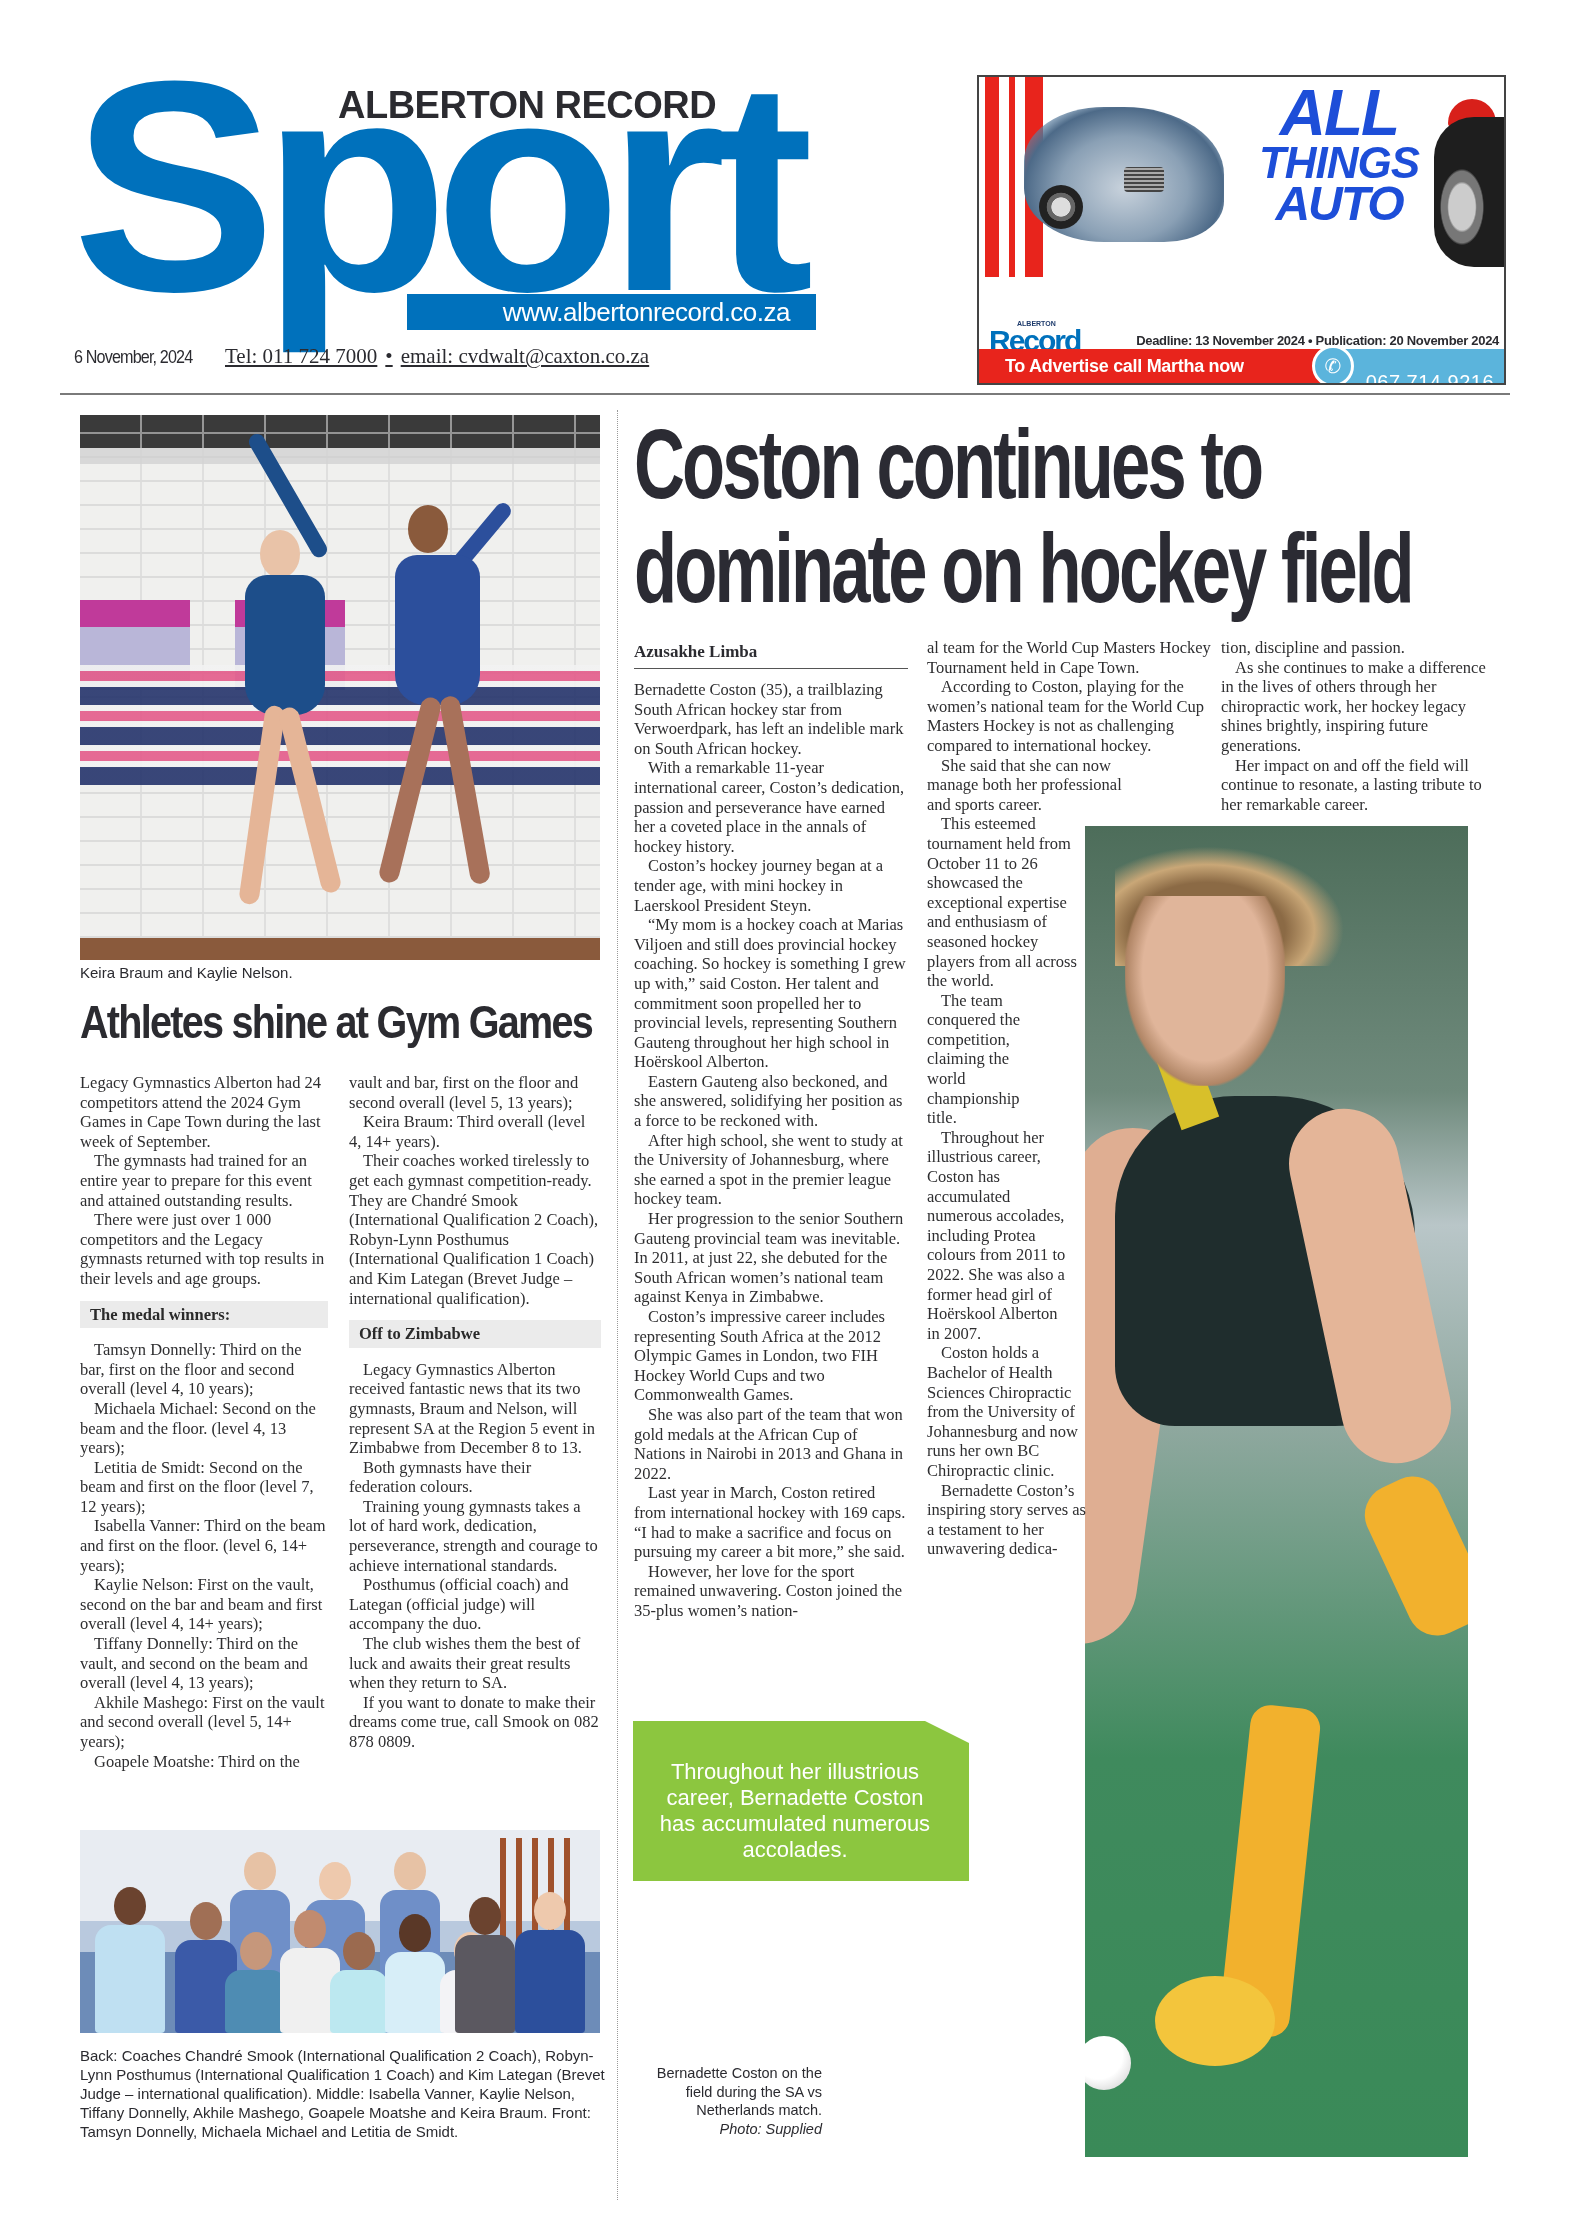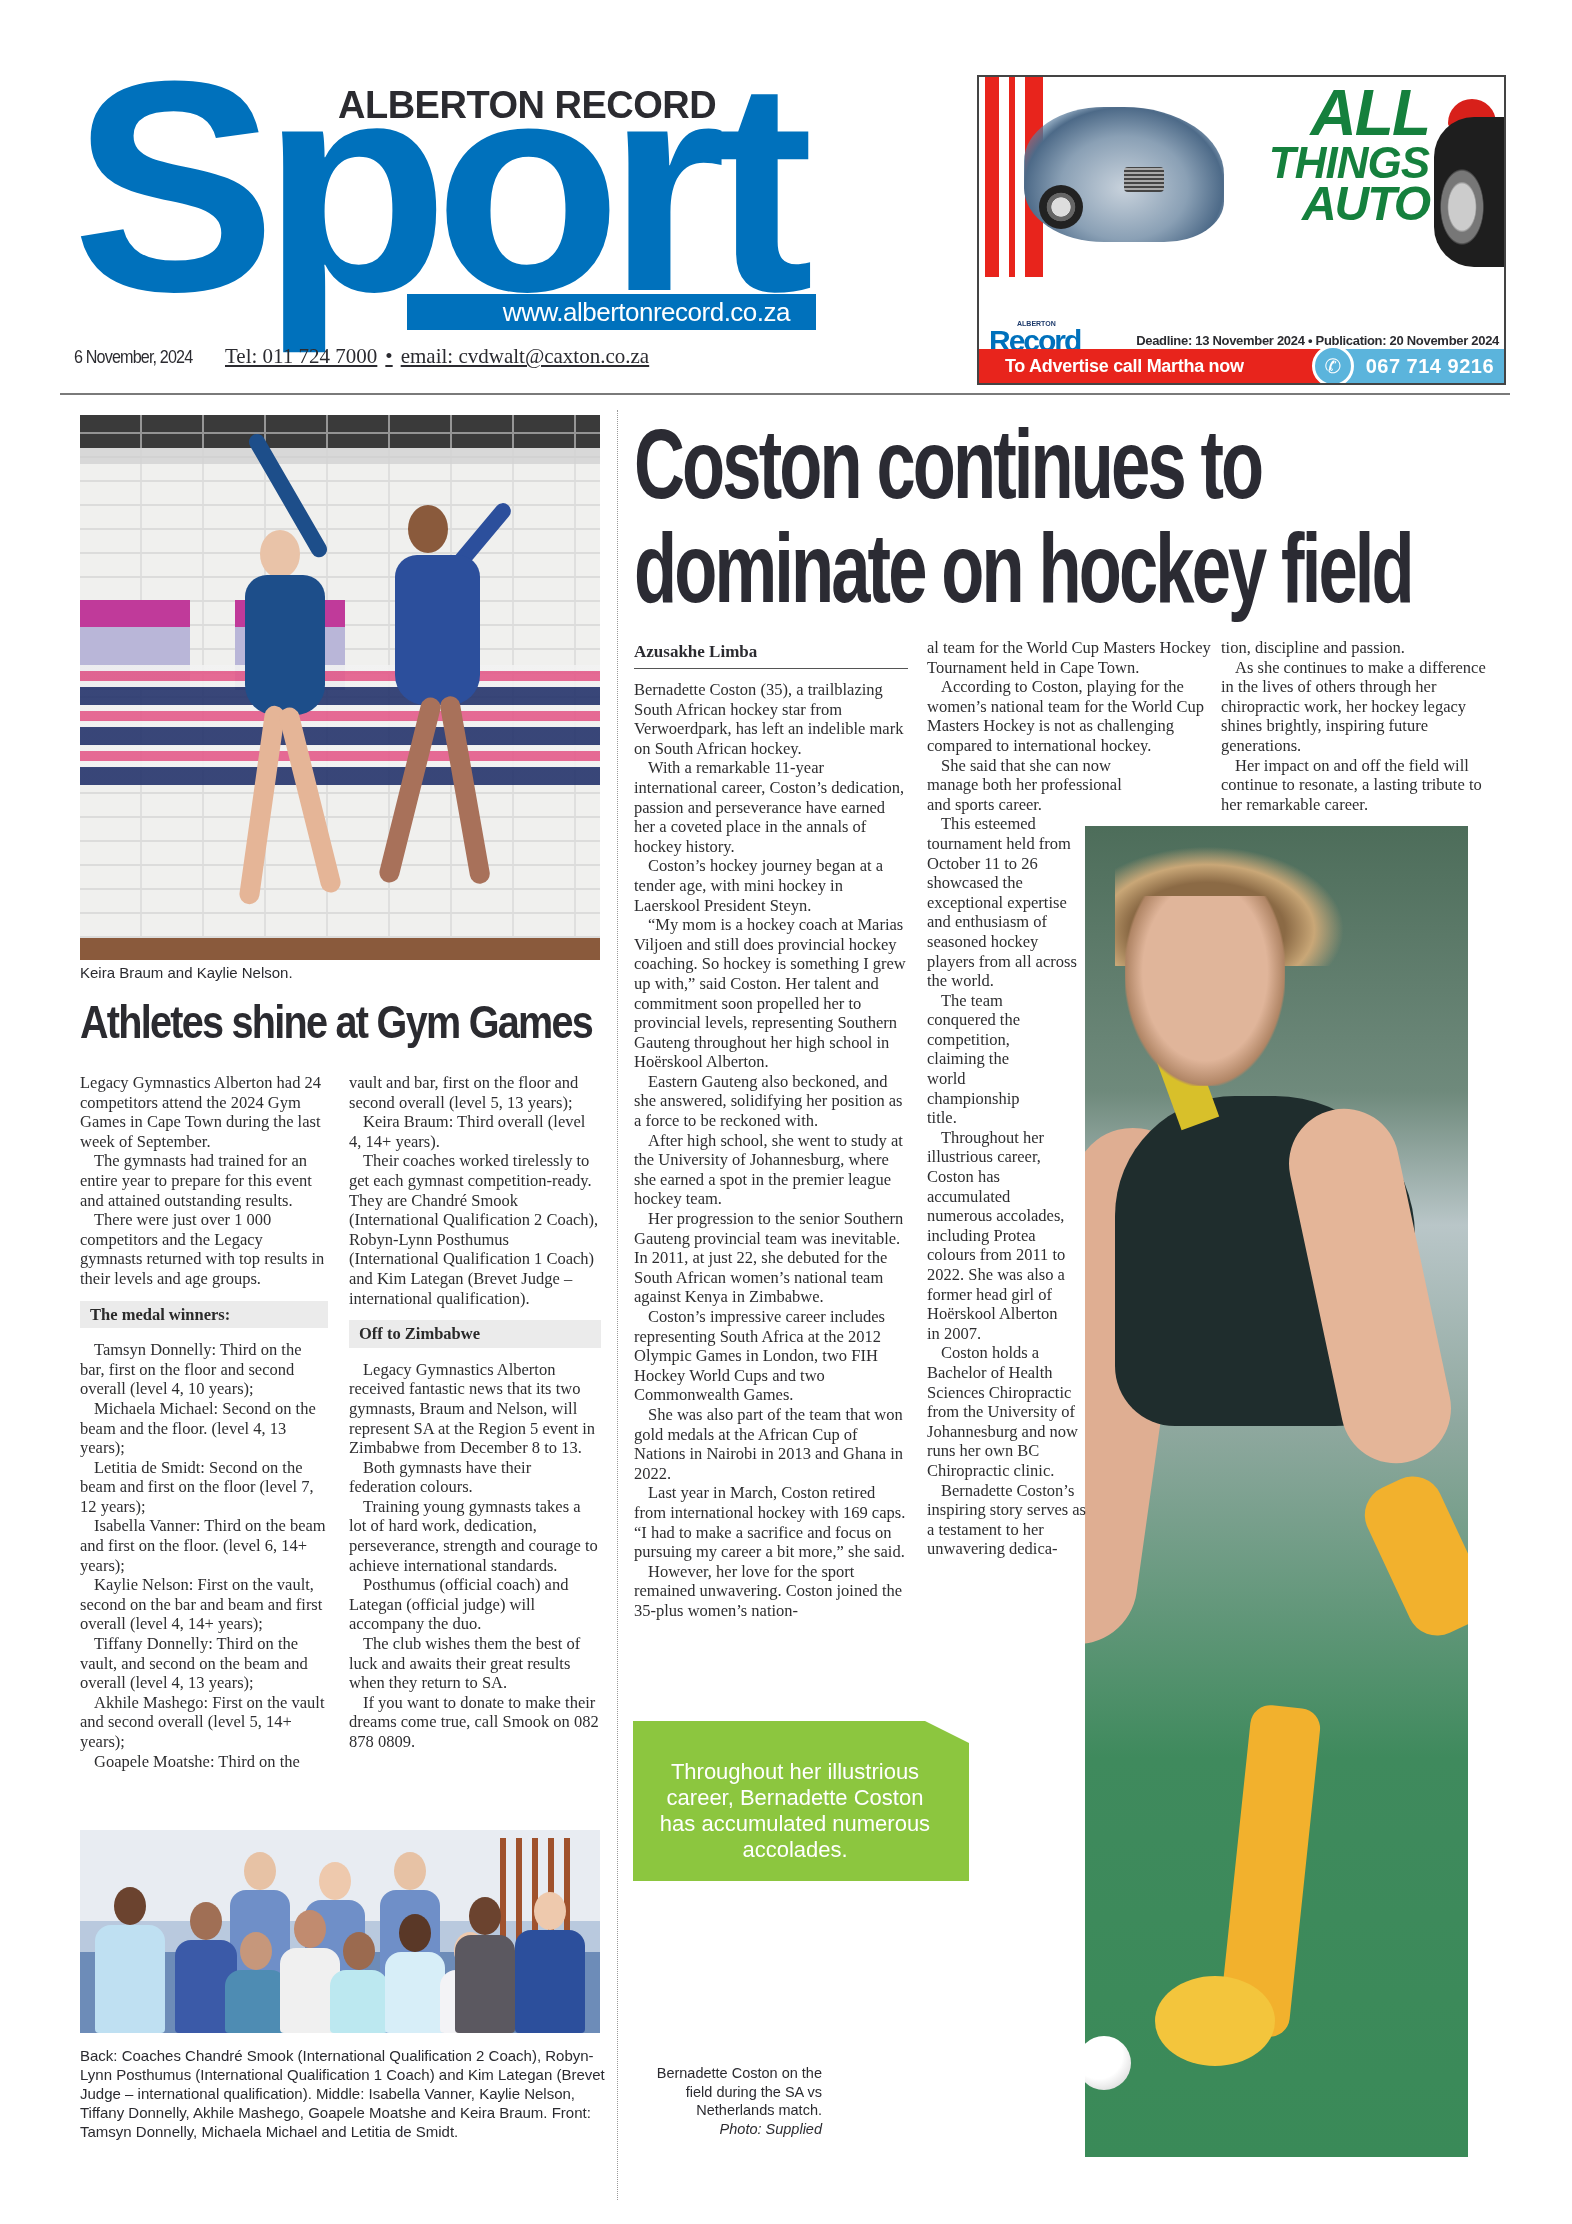--- a/index.html
+++ b/index.html
@@ -44,21 +44,21 @@
   .ad-car {
     position: absolute; left: 45px; top: 30px; width: 200px; height: 135px;
     background: radial-gradient(ellipse at 50% 60%, #c8d2dc 0%, #8aa0b5 45%, #4d6a88 70%, rgba(120,170,210,0.4) 85%, rgba(255,255,255,0) 100%);
     border-radius: 40% 50% 30% 40%;
   }
   .ad-car .grille { position: absolute; left: 100px; top: 60px; width: 40px; height: 25px; background: repeating-linear-gradient(0deg,#444 0 2px,#aaa 2px 4px); border-radius: 4px; }
   .ad-car .wheel { position: absolute; width: 44px; height: 44px; border-radius: 50%; background: radial-gradient(circle,#ddd 0 30%,#666 32% 45%,#222 47%); }
   .ad-title {
     position: absolute; left: 270px; top: 8px; width: 180px;
     font-family: "Liberation Sans", sans-serif; font-weight: 700; font-style: italic;
-    color: #15803d; text-align: right; line-height: 0.9;
+    color: #1d4ed8; text-align: center; line-height: 0.9;
   }
   .ad-title .l1 { display: block; font-size: 64px; letter-spacing: -2px; }
   .ad-title .l2 { display: block; font-size: 44px; letter-spacing: -1px; }
   .ad-title .l3 { display: block; font-size: 48px; letter-spacing: -2px; }
   .ad-tyre {
     position: absolute; right: -10px; top: 40px; width: 80px; height: 150px;
     background: radial-gradient(ellipse at 35% 60%, #ccc 0 18%, #777 20% 28%, #1e1e1e 30%);
     border-radius: 40px 0 0 40px;
   }
   .ad-hat { position: absolute; right: 8px; top: 22px; width: 48px; height: 28px; background: #d8201a; border-radius: 24px 24px 4px 4px; }
@@ -82,22 +82,22 @@
   .ad-callbar .label {
     position: absolute; left: 26px; top: 0; line-height: 34px;
     font-family: "Liberation Sans", sans-serif; font-weight: 700; font-size: 18px; color: #fff; letter-spacing: -0.3px;
   }
   .ad-callbar .phone-wrap { position: absolute; right: 0; top: 0; width: 180px; height: 34px; background: #5bb4dc; }
   .ad-callbar .phone-icon {
     position: absolute; right: 150px; top: -4px; width: 42px; height: 42px; border-radius: 50%;
     background: #5bb4dc; border: 3px solid #fff; color: #fff; font-size: 20px; text-align: center; line-height: 36px;
   }
   .ad-callbar .phone {
-    position: absolute; right: 10px; top: 0; line-height: 34px;
-    font-family: "Liberation Sans", sans-serif; font-weight: 700; font-size: 20px; color: #fff; letter-spacing: 0.5px;
+    position: absolute; right: 10px; top: 16px; line-height: 34px;
+    font-family: "Liberation Sans", sans-serif; font-weight: 400; font-size: 20px; color: #fff; letter-spacing: 0.5px;
   }
 
   
   .top-rule { position: absolute; left: 60px; top: 393px; width: 1450px; height: 2px; background: #7a7a7a; }
   .col-divider { position: absolute; left: 617px; top: 410px; width: 0; height: 1790px; border-left: 1px dotted #999; }
 
   
   .photo { position: absolute; overflow: hidden; }
   .gym-photo {
     left: 80px; top: 415px; width: 520px; height: 545px;

